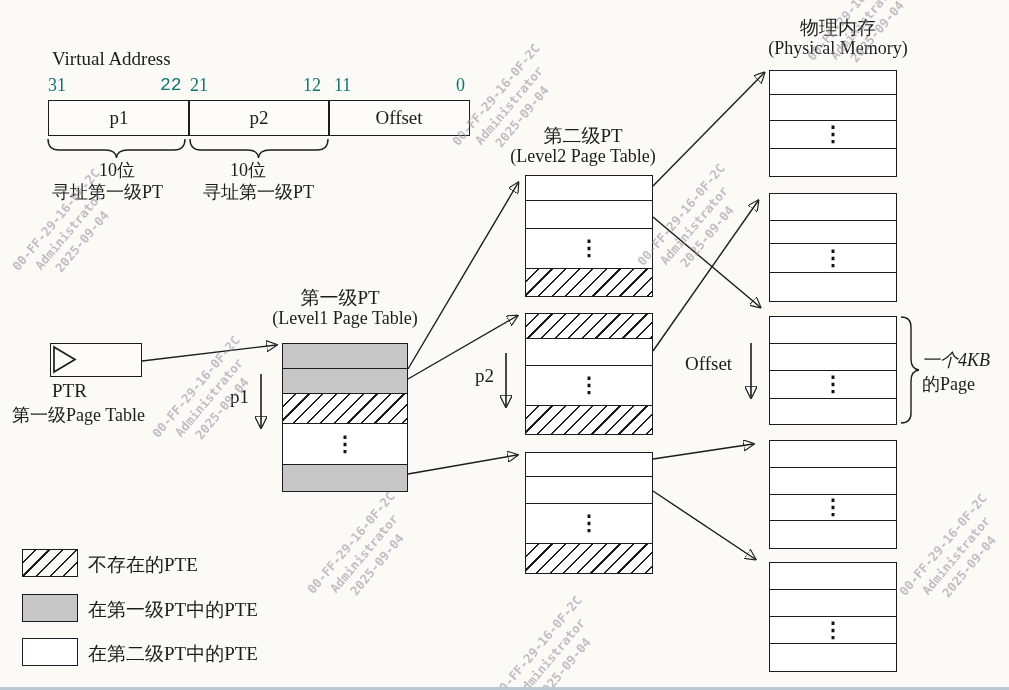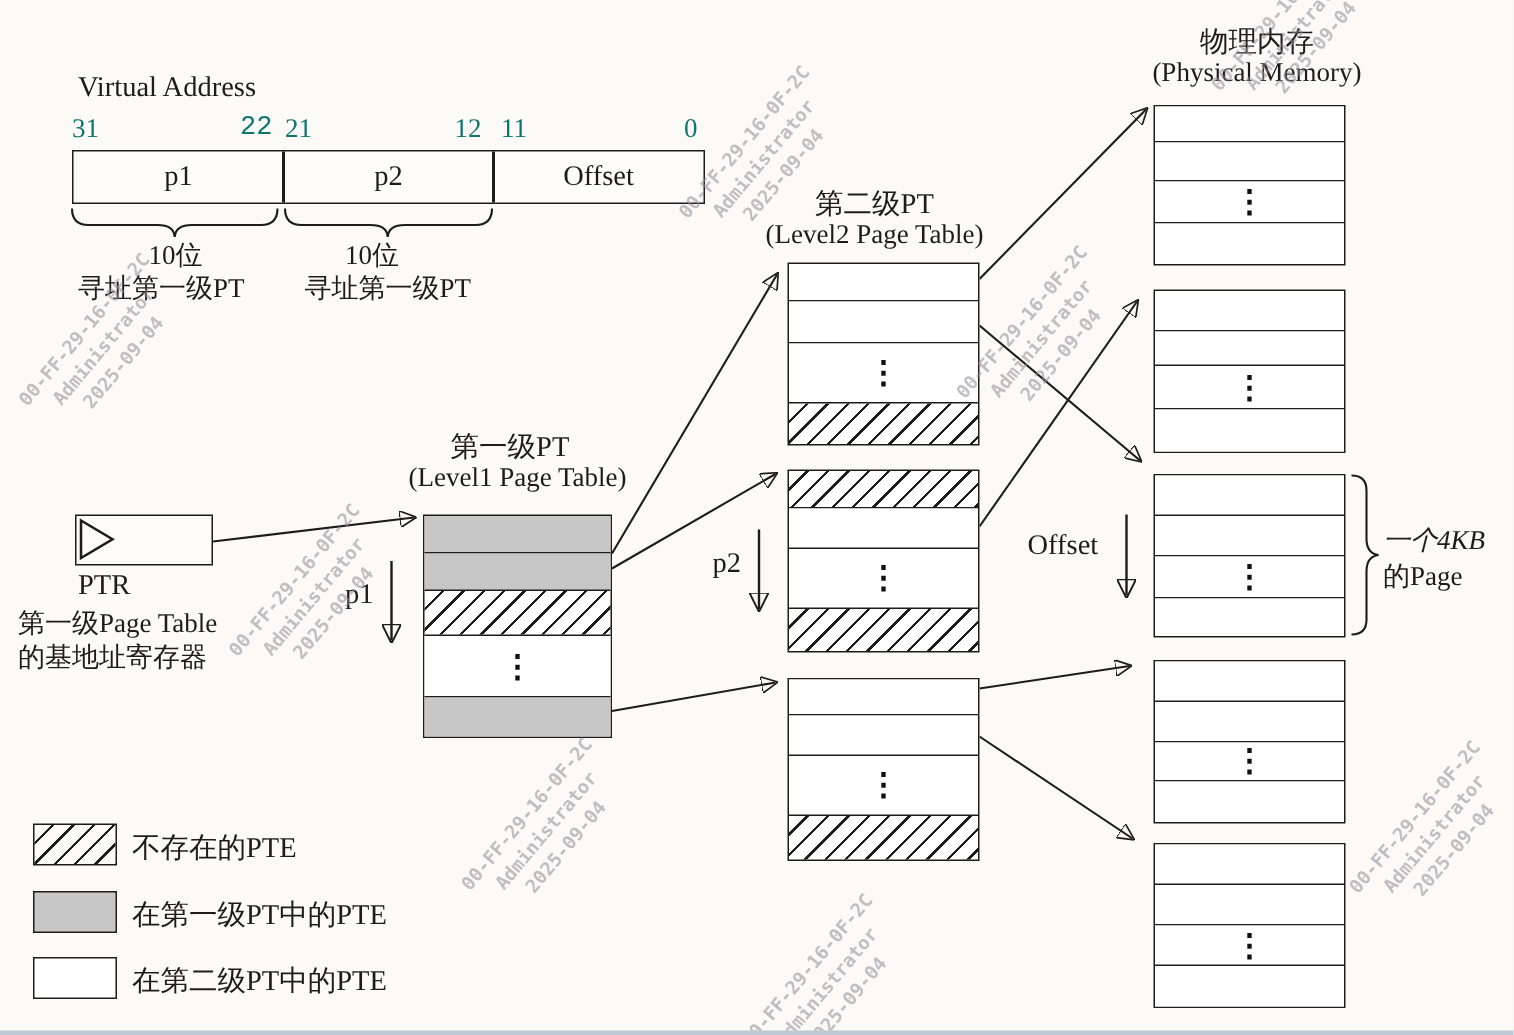--- a/index.html
+++ b/index.html
@@ -114,21 +114,20 @@
   <div class="abs txt cn" style="left:52px;top:180px;">寻址第一级PT</div>
   <div class="abs txt cn" style="left:203px;top:180px;">寻址第一级PT</div>
 
   <div class="abs" id="ptr-box">
     <svg width="30" height="31" style="display:block;">
       <polygon points="3,3 24,15.5 3,28" fill="#fdfcfa" stroke="#1c1c1c" stroke-width="1.7"></polygon>
     </svg>
   </div>
   <div class="abs txt cn-lg" style="left:52px;top:380px;">PTR</div>
   <div class="abs txt cn" style="left:12px;top:403px;">第一级Page Table</div>
-  <div class="abs txt cn" style="left:12px;top:426px;">的基地址寄存器</div>
 
   <div class="abs txt cn-lg ctr" style="left:245px;top:285px;width:190px;">第一级PT</div>
   <div class="abs txt cn ctr" style="left:245px;top:308px;width:200px;">(Level1 Page Table)</div>
   <div class="ptable" style="left: 282px; top: 343px; width: 126px;">
       <div class="row gray" style="height: 25px;"></div>
       <div class="row gray" style="height: 25px;"></div>
       <div class="row hatched" style="height: 30px;"></div>
       <div class="row dots" style="height: 41px;">⋮</div>
       <div class="row gray" style="height: 26px;"></div>
     </div>

